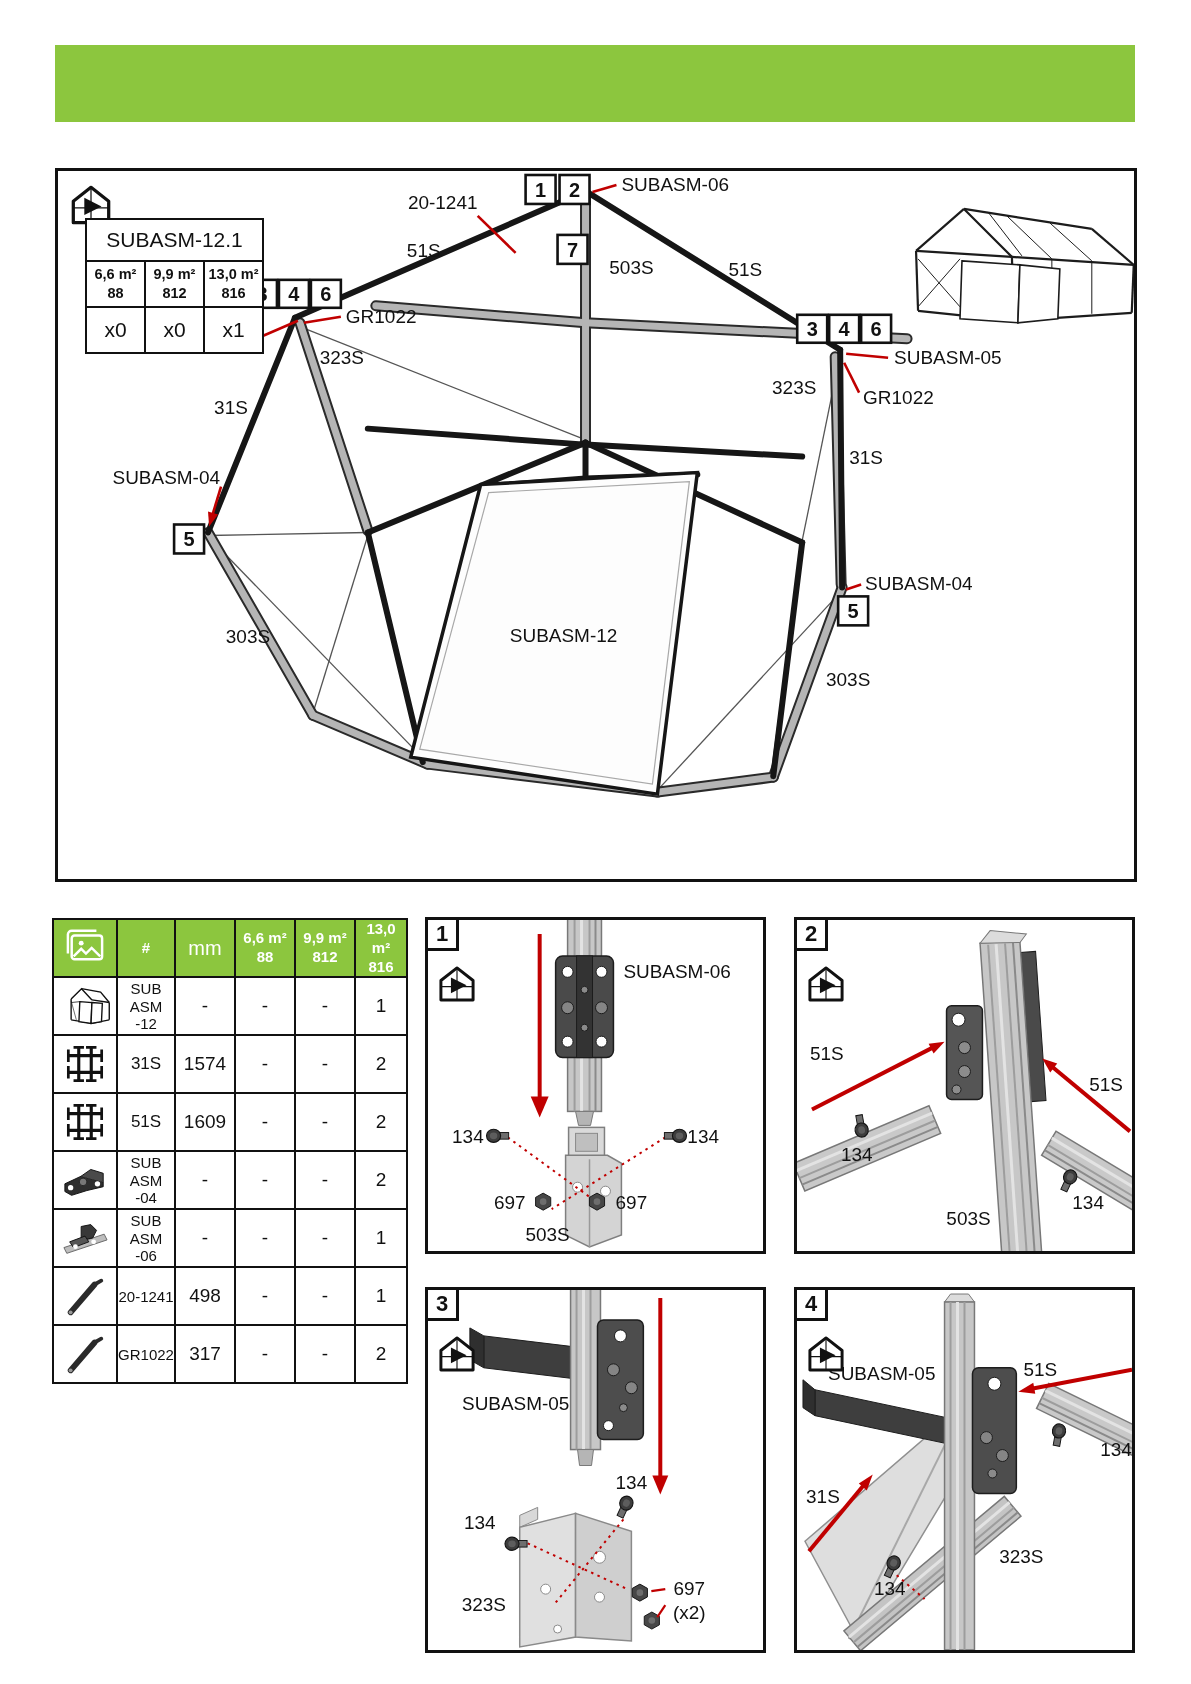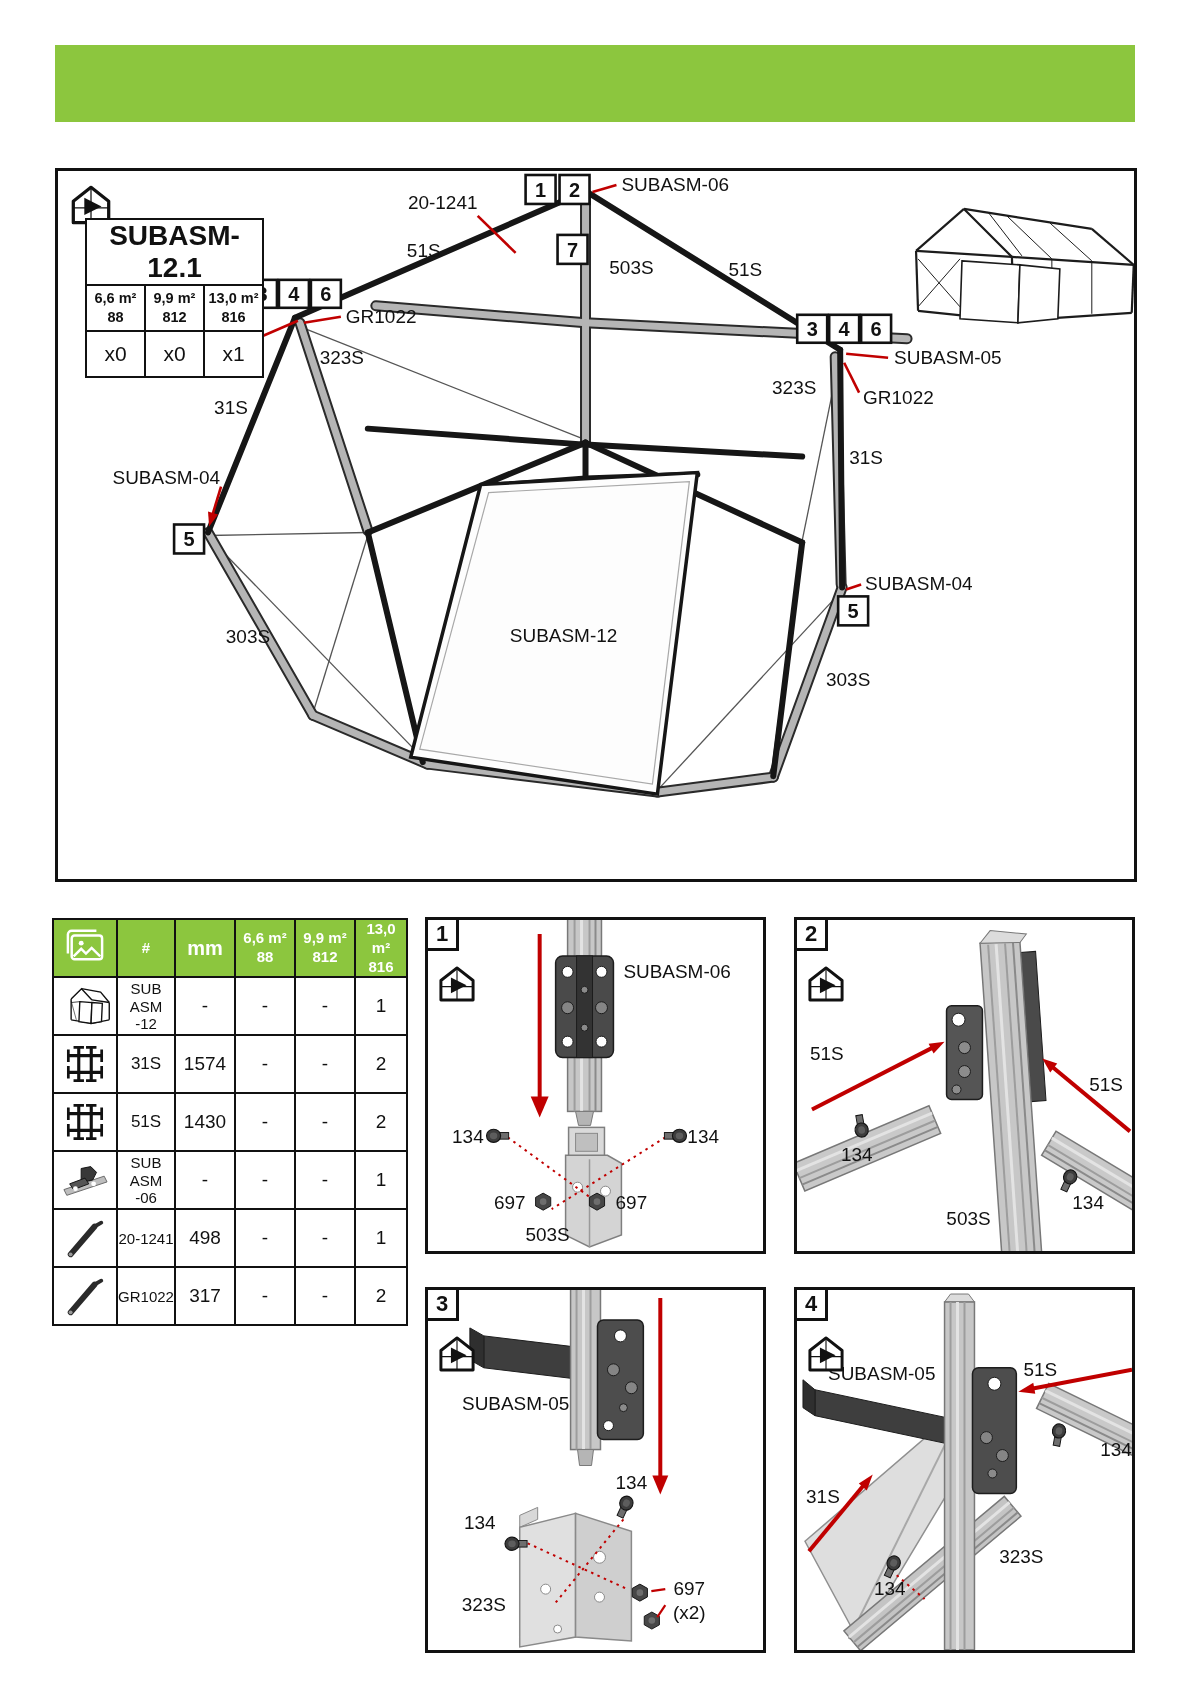--- a/index.html
+++ b/index.html
@@ -11,21 +11,21 @@
   .main-box svg.diagram{position:absolute;left:0;top:0;width:100%;height:100%;}
   svg text{font-family:"Liberation Sans",sans-serif;fill:#111;}
   .dlab{font-size:19px;}
   .plab{font-size:19px;}
   .bnum{font-size:20px;font-weight:bold;}
   .house{position:absolute;width:44px;height:44px;}
   
   .info-table{position:absolute;left:85px;top:218px;border-collapse:collapse;background:#fff;
               text-align:center;}
   .info-table td{border:2.4px solid #111;padding:0;}
-  .it-title{font-size:28px;font-weight:bold;height:40px;width:171px;}
+  .it-title{font-size:21px;font-weight:normal;height:40px;width:171px;}
   .it-area td{width:57px;height:44px;font-size:14.5px;font-weight:bold;line-height:1.3;}
   .it-qty td{height:44px;font-size:21px;}
   
   .parts-table{position:absolute;left:52px;top:918px;border-collapse:collapse;background:#fff;
                text-align:center;}
   .parts-table th,.parts-table td{border:2.4px solid #111;padding:0;}
   .parts-table th{background:#8cc63e;color:#fff;font-size:15px;line-height:1.25;height:50px;}
   .col-icon{width:62px;} .col-part{width:56px;} .col-mm{width:58px;}
   .col-q{width:58px;} .col-q-last{width:50px;}
   .parts-table td{height:56px;font-size:19px;}
@@ -271,21 +271,21 @@
 
   <table class="parts-table">
     <tbody>
         <tr>
       <th class="col-icon">
         <svg width="46" height="38">
               <use href="#ico-photos"></use>
             </svg>
       </th>
       <th class="col-part hdr-num">#</th>
-      <th class="col-mm" style="font-size:20px;font-weight:bold;">mm</th>
+      <th class="col-mm" style="font-size:20px;font-weight:normal;">mm</th>
       <th class="col-q">
             <div>6,6 m²</div>
             <div>88</div>
           </th>
       <th class="col-q">
             <div>9,9 m²</div>
             <div>812</div>
           </th>
       <th class="col-q-last">
             <div>13,0 m²</div>
@@ -325,26 +325,42 @@
     <tr>
       <td class="icon-cell">
         <svg width="50" height="50" viewBox="0 0 48 48" fill="none" stroke="#111">
           <path d="M8,16 H40 M8,32 H40" stroke-width="3"></path>
           <path d="M18,8 V40 M30,8 V40" stroke-width="3"></path>
           <path d="M8,10 V22 M40,10 V22 M8,26 V38 M40,26 V38" stroke-width="2.6"></path>
           <path d="M13,8 h10 M25,8 h10 M13,40 h10 M25,40 h10" stroke-width="2.6"></path>
         </svg>
       </td>
       <td class="part-cell" style="font-size:17px">51S</td>
-      <td>1430</td>
+      <td>1609</td>
       <td>-</td>
       <td>-</td>
       <td>2</td>
     </tr>
 
+    <tr>
+      <td class="icon-cell">
+        <svg width="52" height="46" viewBox="0 0 48 48">
+          <path d="M3,28 L20,20 L43,26 L43,31 L26,35 L10,40 L3,36 Z" fill="#2e2e2e" stroke="#111"></path>
+          <path d="M20,20 L30,13 L43,17 L43,26" fill="#4a4a4a" stroke="#111"></path>
+          <circle cx="9" cy="32" r="2.8" fill="#fff"></circle>
+              <circle cx="37" cy="28" r="2.8" fill="#fff"></circle>
+          <circle cx="22" cy="26" r="4" fill="#777" stroke="#222"></circle>
+        </svg>
+      </td>
+      <td class="part-cell">SUB ASM -04</td>
+      <td>-</td>
+      <td>-</td>
+      <td>-</td>
+      <td>2</td>
+    </tr>
 
 
     <tr>
       <td class="icon-cell">
         <svg width="52" height="46" viewBox="0 0 48 48">
           <polygon points="2,34 44,20 47,26 5,40" fill="#bdbdbd" stroke="#666"></polygon>
           <path d="M20,12 l10,-2 6,6 -4,8 -12,2 Z" fill="#383838" stroke="#111"></path>
           <polygon points="8,28 24,22 28,28 12,34" fill="#555" stroke="#111"></polygon>
           <circle cx="33" cy="28" r="2.5" fill="#fff"></circle>
               <circle cx="14" cy="33" r="2.5" fill="#fff"></circle>

